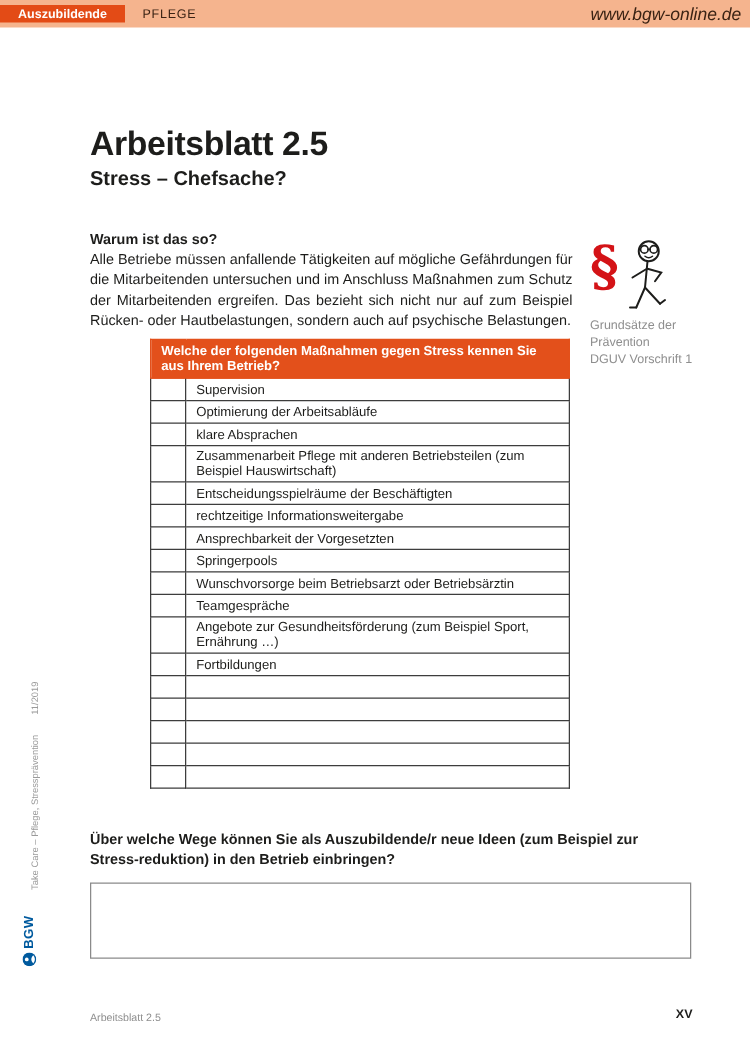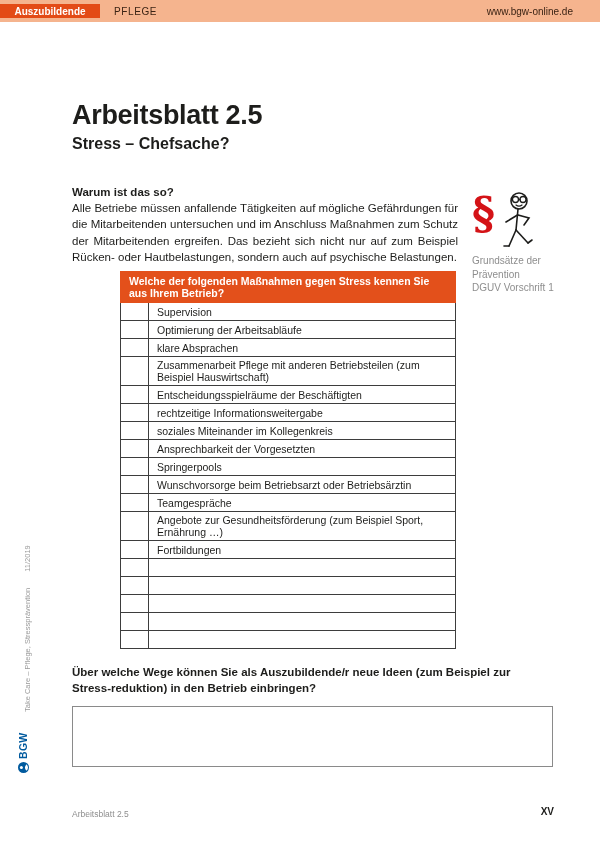--- a/index.html
+++ b/index.html
@@ -7,21 +7,21 @@
   body { width:600px; height:848px; font-family:"Liberation Sans", sans-serif; color:#1d1d1b; }
   .page { position:relative; width:600px; height:848px; background:#fff; overflow:hidden; }
 
   
   .topbar { position:absolute; top:0; left:0; width:600px; height:22px;
             background:var(--topbar-peach,#f5b48e); display:flex; align-items:center; }
   .topbar-tab { background:var(--topbar-red,#e34b16); color:#fff; height:14px; width:100px;
                 display:flex; align-items:center; justify-content:center;
                 font-size:10px; font-weight:bold; }
   .topbar-category { margin-left:14px; font-size:10px; letter-spacing:.6px; color:#3b2314; }
-  .topbar-url { margin-left:auto; margin-right:27px; font-size:10px; color:#3b2314; }
+  .topbar-url { margin-left:auto; margin-right:7px; font-size:14px; color:#3b2314;font-style:italic; }
 
   
   .title { position:absolute; left:72px; top:100px; font-size:27px; font-weight:bold; letter-spacing:-.3px; }
   .subtitle { position:absolute; left:72px; top:135px; font-size:16px; }
 
   
   .intro { position:absolute; left:72px; top:186px; width:386px; }
   .intro-heading { font-size:11.5px; font-weight:bold; margin-bottom:2px; }
   .intro-body { font-size:11.5px; line-height:1.42; text-align:justify; }
 
@@ -129,24 +129,20 @@
           <tr>
             <td class="check"></td>
             <td>Entscheidungsspielräume der Beschäftigten</td>
           </tr>
           <tr>
             <td class="check"></td>
             <td>rechtzeitige Informationsweitergabe</td>
           </tr>
           <tr>
             <td class="check"></td>
-            <td>soziales Miteinander im Kollegenkreis</td>
-          </tr>
-          <tr>
-            <td class="check"></td>
             <td>Ansprechbarkeit der Vorgesetzten</td>
           </tr>
           <tr>
             <td class="check"></td>
             <td>Springerpools</td>
           </tr>
           <tr>
             <td class="check"></td>
             <td>Wunschvorsorge beim Betriebsarzt oder Betriebsärztin</td>
           </tr>

